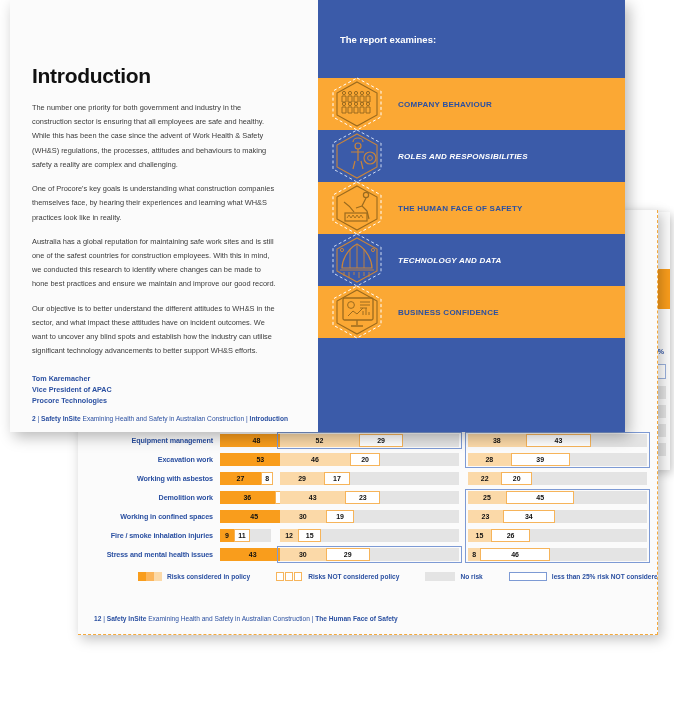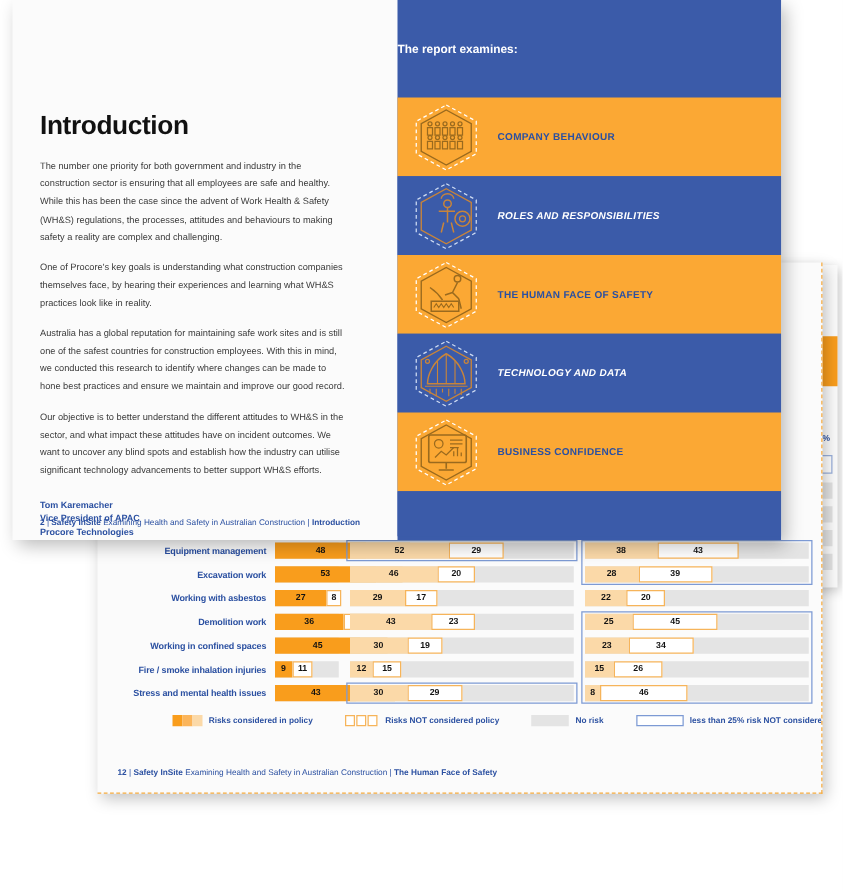--- a/index.html
+++ b/index.html
@@ -111,44 +111,44 @@
 
   
   .page-intro {
     position: absolute; left: 10px; top: 0px;
     width: 615px; height: 432px;
     background: #fbfbfb;
     box-shadow: 4px 5px 14px rgba(0,0,0,.28);
     overflow: hidden;
     display: flex;
   }
-  .intro-left { width: 308px; flex: none; position: relative; padding: 89px 42px 0 22px; }
+  .intro-left { width: 308px; flex: none; position: relative; padding: 64px 42px 0 22px; }
   .intro-title {
     font-size: 21px; font-weight: bold; color: #111; letter-spacing: -.3px;
     margin-bottom: 13px;
   }
   .intro-p {
     font-size: 7.4px; line-height: 1.92; color: #3a3a3a; margin-bottom: 10px;
   }
   .sig { margin-top: 14px; }
   .sig div { font-size: 7.2px; font-weight: bold; color: #2B50A1; line-height: 1.55; }
 
   .intro-foot {
     position: absolute; left: 22px; bottom: 10px;
     font-size: 6.6px; color: #2B50A1; white-space: nowrap;
   }
 
   
   .panel { flex: 1 1 auto; position: relative; background: #3B5BA9; }
   .panel-head {
-    height: 78px; display: flex; align-items: center; 
+    height: 78px; display: flex; align-items: center; padding-left: 22px;
     color: #ffffff; font-size: 9.5px; font-weight: bold; border-radius: 31px;
   }
   .panel-row {
-    height: 63px; display: flex; align-items: center; padding-left: 8px;
+    height: 52px; display: flex; align-items: center; padding-left: 8px;
   }
   .panel-row.orange { background: #FBA834; }
   .panel-row.blue { background: #3B5BA9; font-style: italic; }
   .panel-row .rowlabel {
     font-size: 8px; font-weight: bold; letter-spacing: .25px;
     margin-left: 10px;
   }
   .panel-row.orange .rowlabel { color: #2B50A1; }
   .panel-row.blue .rowlabel { color: #ffffff; }
   .hexwrap { width: 62px; height: 56px; flex: none; position: relative; }

